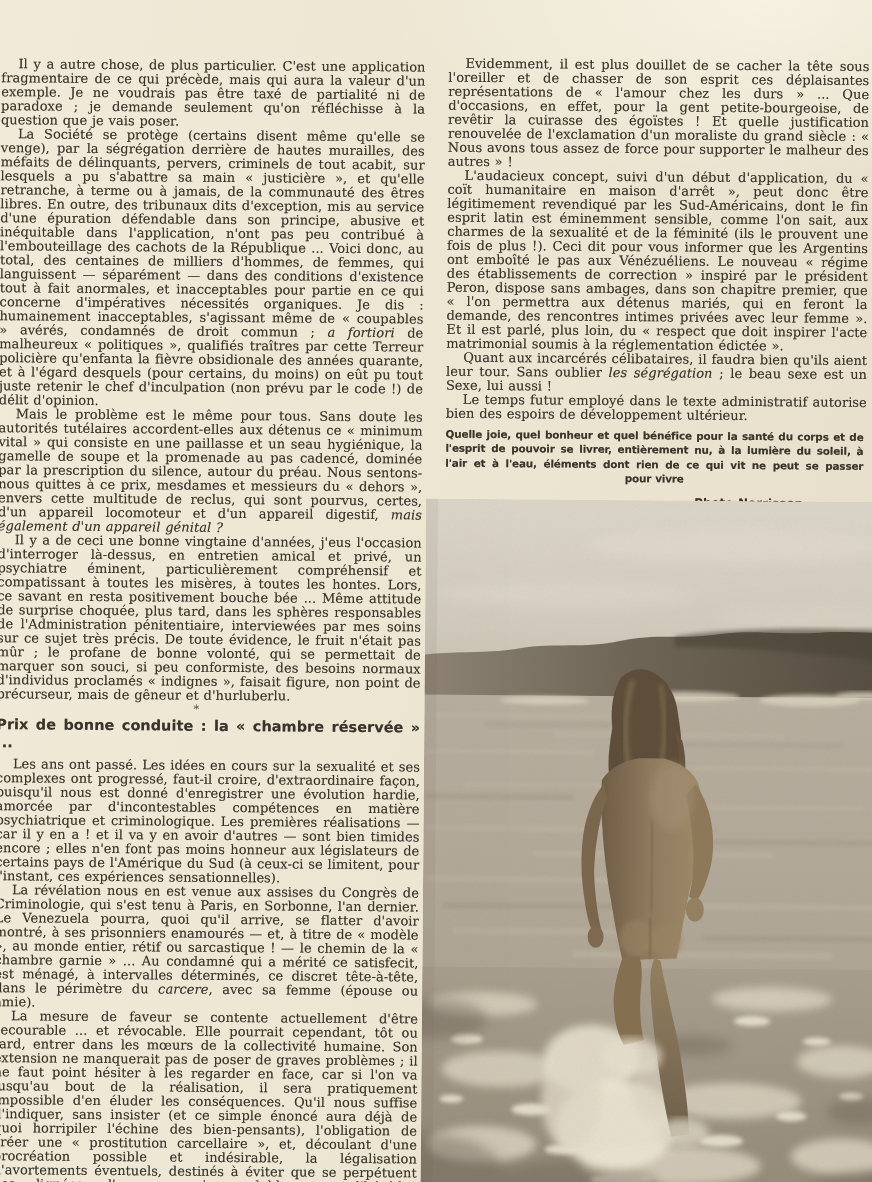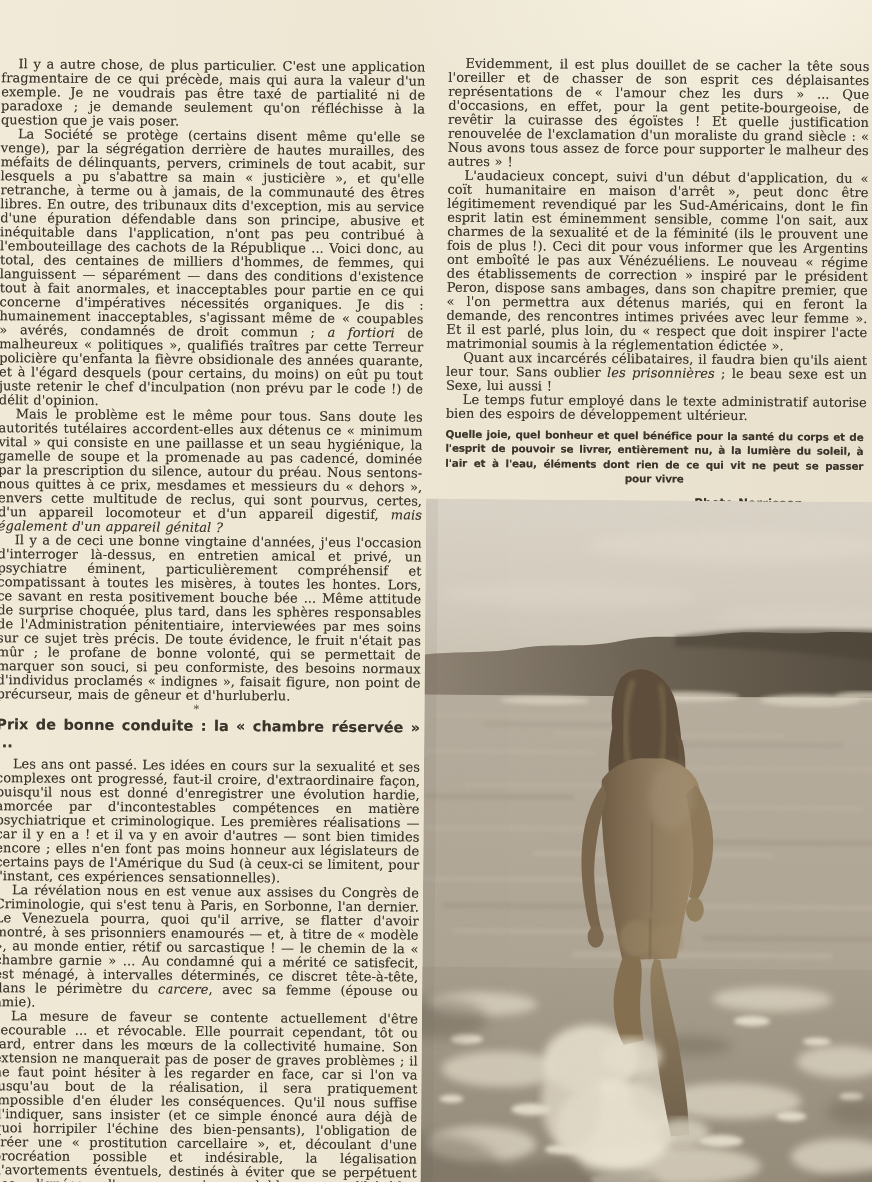--- a/index.html
+++ b/index.html
@@ -55,21 +55,21 @@
     <div class="section-mark">*</div>
     <div class="heading">Prix de bonne conduite : la « chambre réservée » ...</div>
     <p><span>Les ans ont passé. Les idées en cours sur la sexualité et ses complexes ont progressé, faut-il croire, d'extraordinaire façon, puisqu'il nous est donné d'enregistrer une évolution hardie, amorcée par d'incontestables compétences en matière psychiatrique et criminologique. Les premières réalisations — car il y en a ! et il va y en avoir d'autres — sont bien timides encore ; elles n'en font pas moins honneur aux législateurs de certains pays de l'Amérique du Sud (à ceux-ci se limitent, pour l'instant, ces expériences sensationnelles).</span></p>
     <p><span>La révélation nous en est venue aux assises du Congrès de Criminologie, qui s'est tenu à Paris, en Sorbonne, l'an dernier. Le Venezuela pourra, quoi qu'il arrive, se flatter d'avoir montré, à ses prisonniers enamourés — et, à titre de « modèle », au monde entier, rétif ou sarcastique ! — le chemin de la « chambre garnie » ... Au condamné qui a mérité ce satisfecit, est ménagé, à intervalles déterminés, ce discret tête-à-tête, dans le périmètre du </span><span class="it">carcere</span><span>, avec sa femme (épouse ou amie).</span></p>
     <p><span>La mesure de faveur se contente actuellement d'être secourable ... et révocable. Elle pourrait cependant, tôt ou tard, entrer dans les mœurs de la collectivité humaine. Son extension ne manquerait pas de poser de graves problèmes ; il ne faut point hésiter à les regarder en face, car si l'on va jusqu'au bout de la réalisation, il sera pratiquement impossible d'en éluder les conséquences. Qu'il nous suffise d'indiquer, sans insister (et ce simple énoncé aura déjà de quoi horripiler l'échine des bien-pensants), l'obligation de créer une « prostitution carcellaire », et, découlant d'une procréation possible et indésirable, la légalisation d'avortements éventuels, destinés à éviter que se perpétuent des lignées d'anormaux inamendables ou d'hérédos tératologiques ...</span></p>
   </div>
 
   <div class="col col-right">
     <p><span>Evidemment, il est plus douillet de se cacher la tête sous l'oreiller et de chasser de son esprit ces déplaisantes représentations de « l'amour chez les durs » ... Que d'occasions, en effet, pour la gent petite-bourgeoise, de revêtir la cuirasse des égoïstes ! Et quelle justification renouvelée de l'exclamation d'un moraliste du grand siècle : « Nous avons tous assez de force pour supporter le malheur des autres » !</span></p>
     <p><span>L'audacieux concept, suivi d'un début d'application, du « coït humanitaire en maison d'arrêt », peut donc être légitimement revendiqué par les Sud-Américains, dont le fin esprit latin est éminemment sensible, comme l'on sait, aux charmes de la sexualité et de la féminité (ils le prouvent une fois de plus !). Ceci dit pour vous informer que les Argentins ont emboîté le pas aux Vénézuéliens. Le nouveau « régime des établissements de correction » inspiré par le président Peron, dispose sans ambages, dans son chapitre premier, que « l'on permettra aux détenus mariés, qui en feront la demande, des rencontres intimes privées avec leur femme ». Et il est parlé, plus loin, du « respect que doit inspirer l'acte matrimonial soumis à la réglementation édictée ».</span></p>
-    <p><span>Quant aux incarcérés célibataires, il faudra bien qu'ils aient leur tour. Sans oublier </span><span class="it">les prisonnières</span><span> ; le beau sexe est un Sexe, lui aussi !</span></p>
+    <p><span>Quant aux incarcérés célibataires, il faudra bien qu'ils aient leur tour. Sans oublier </span><span class="it">les ségrégation</span><span> ; le beau sexe est un Sexe, lui aussi !</span></p>
     <p><span>Le temps futur employé dans le texte administratif autorise bien des espoirs de développement ultérieur.</span></p>
   </div>
 
   <div class="caption-block">
     <div class="cap-main">Quelle joie, quel bonheur et quel bénéfice pour la santé du corps et de l'esprit de pouvoir se livrer, entièrement nu, à la lumière du soleil, à l'air et à l'eau, éléments dont rien de ce qui vit ne peut se passer</div>
     <div class="cap-last">pour vivre</div>
     <div class="credit">Photo Nerrisson</div>
   </div>
 
   <svg class="photo" viewBox="0 0 460 688" preserveAspectRatio="none" xmlns="http://www.w3.org/2000/svg" role="img">

